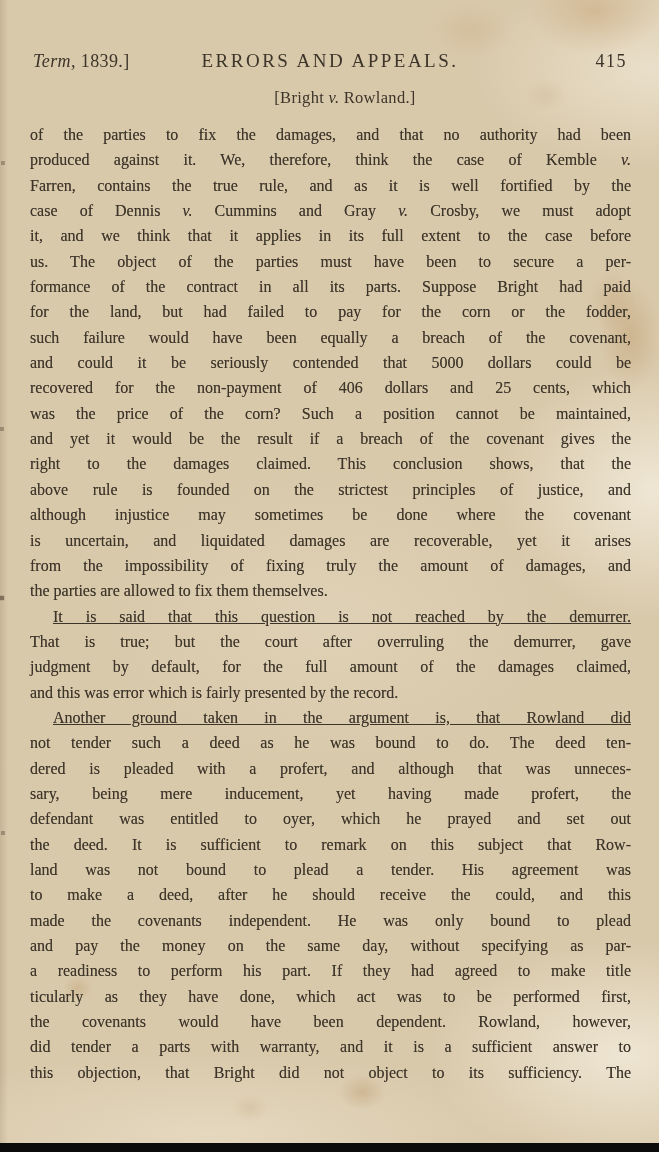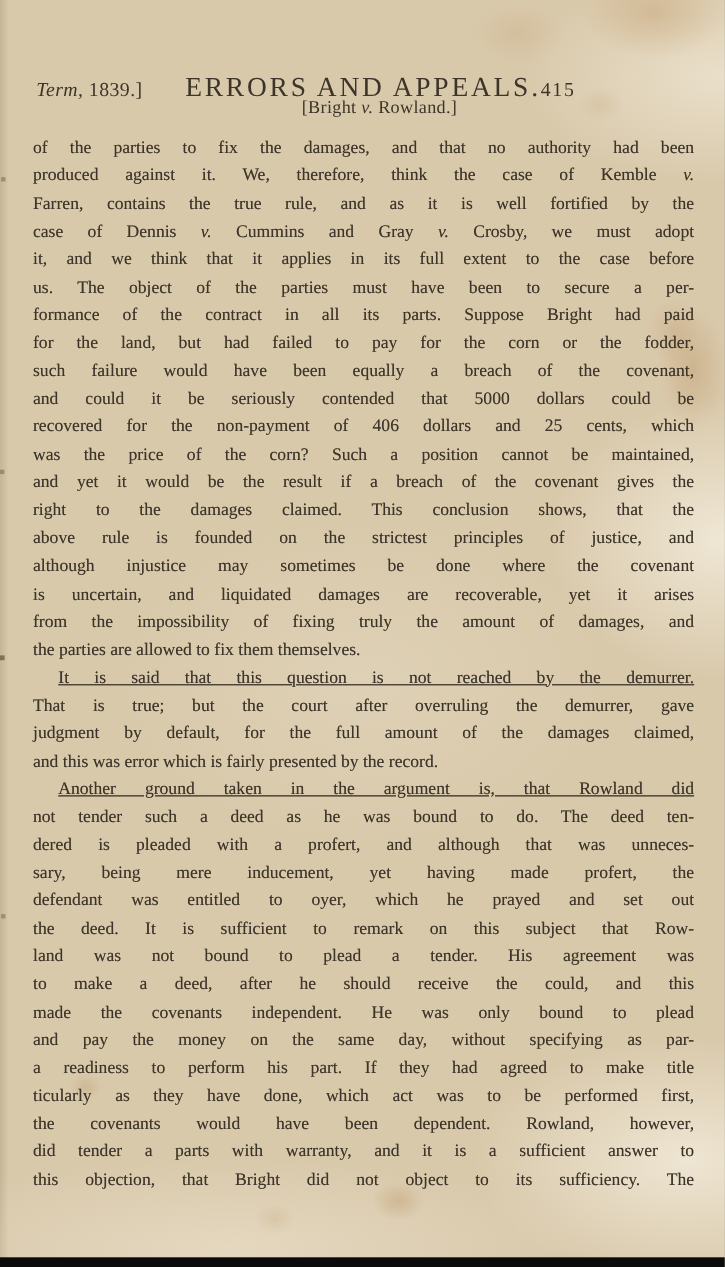--- a/index.html
+++ b/index.html
@@ -36,32 +36,31 @@
       linear-gradient(#d9c9ab, #d9c9ab);
   }
   .header {
     position: absolute;
     top: 50px;
     left: 33px;
     right: 32px;
     display: flex;
     align-items: baseline;
     font-size: 18px;
-    margin-top: 16px;
   }
   .header .term { width: 148px; letter-spacing: 0.4px; }
   .header .term .it { font-style: italic; }
   .header .title {
     flex: 1;
-    text-align: left;
-    font-size: 25px;
+    text-align: center;
+    font-size: 19px;
     letter-spacing: 2.5px;
     white-space: nowrap;
   }
-  .header .pageno { width: 148px; letter-spacing: 1.5px; }
+  .header .pageno { width: 148px; text-align: right; letter-spacing: 1.5px; }
   .caption {
     position: absolute;
     top: 88px;
     left: 0;
     right: 14px;
     text-align: center;
     font-size: 16.5px;
     letter-spacing: 0.3px;
     padding-left: 45px;
   }

